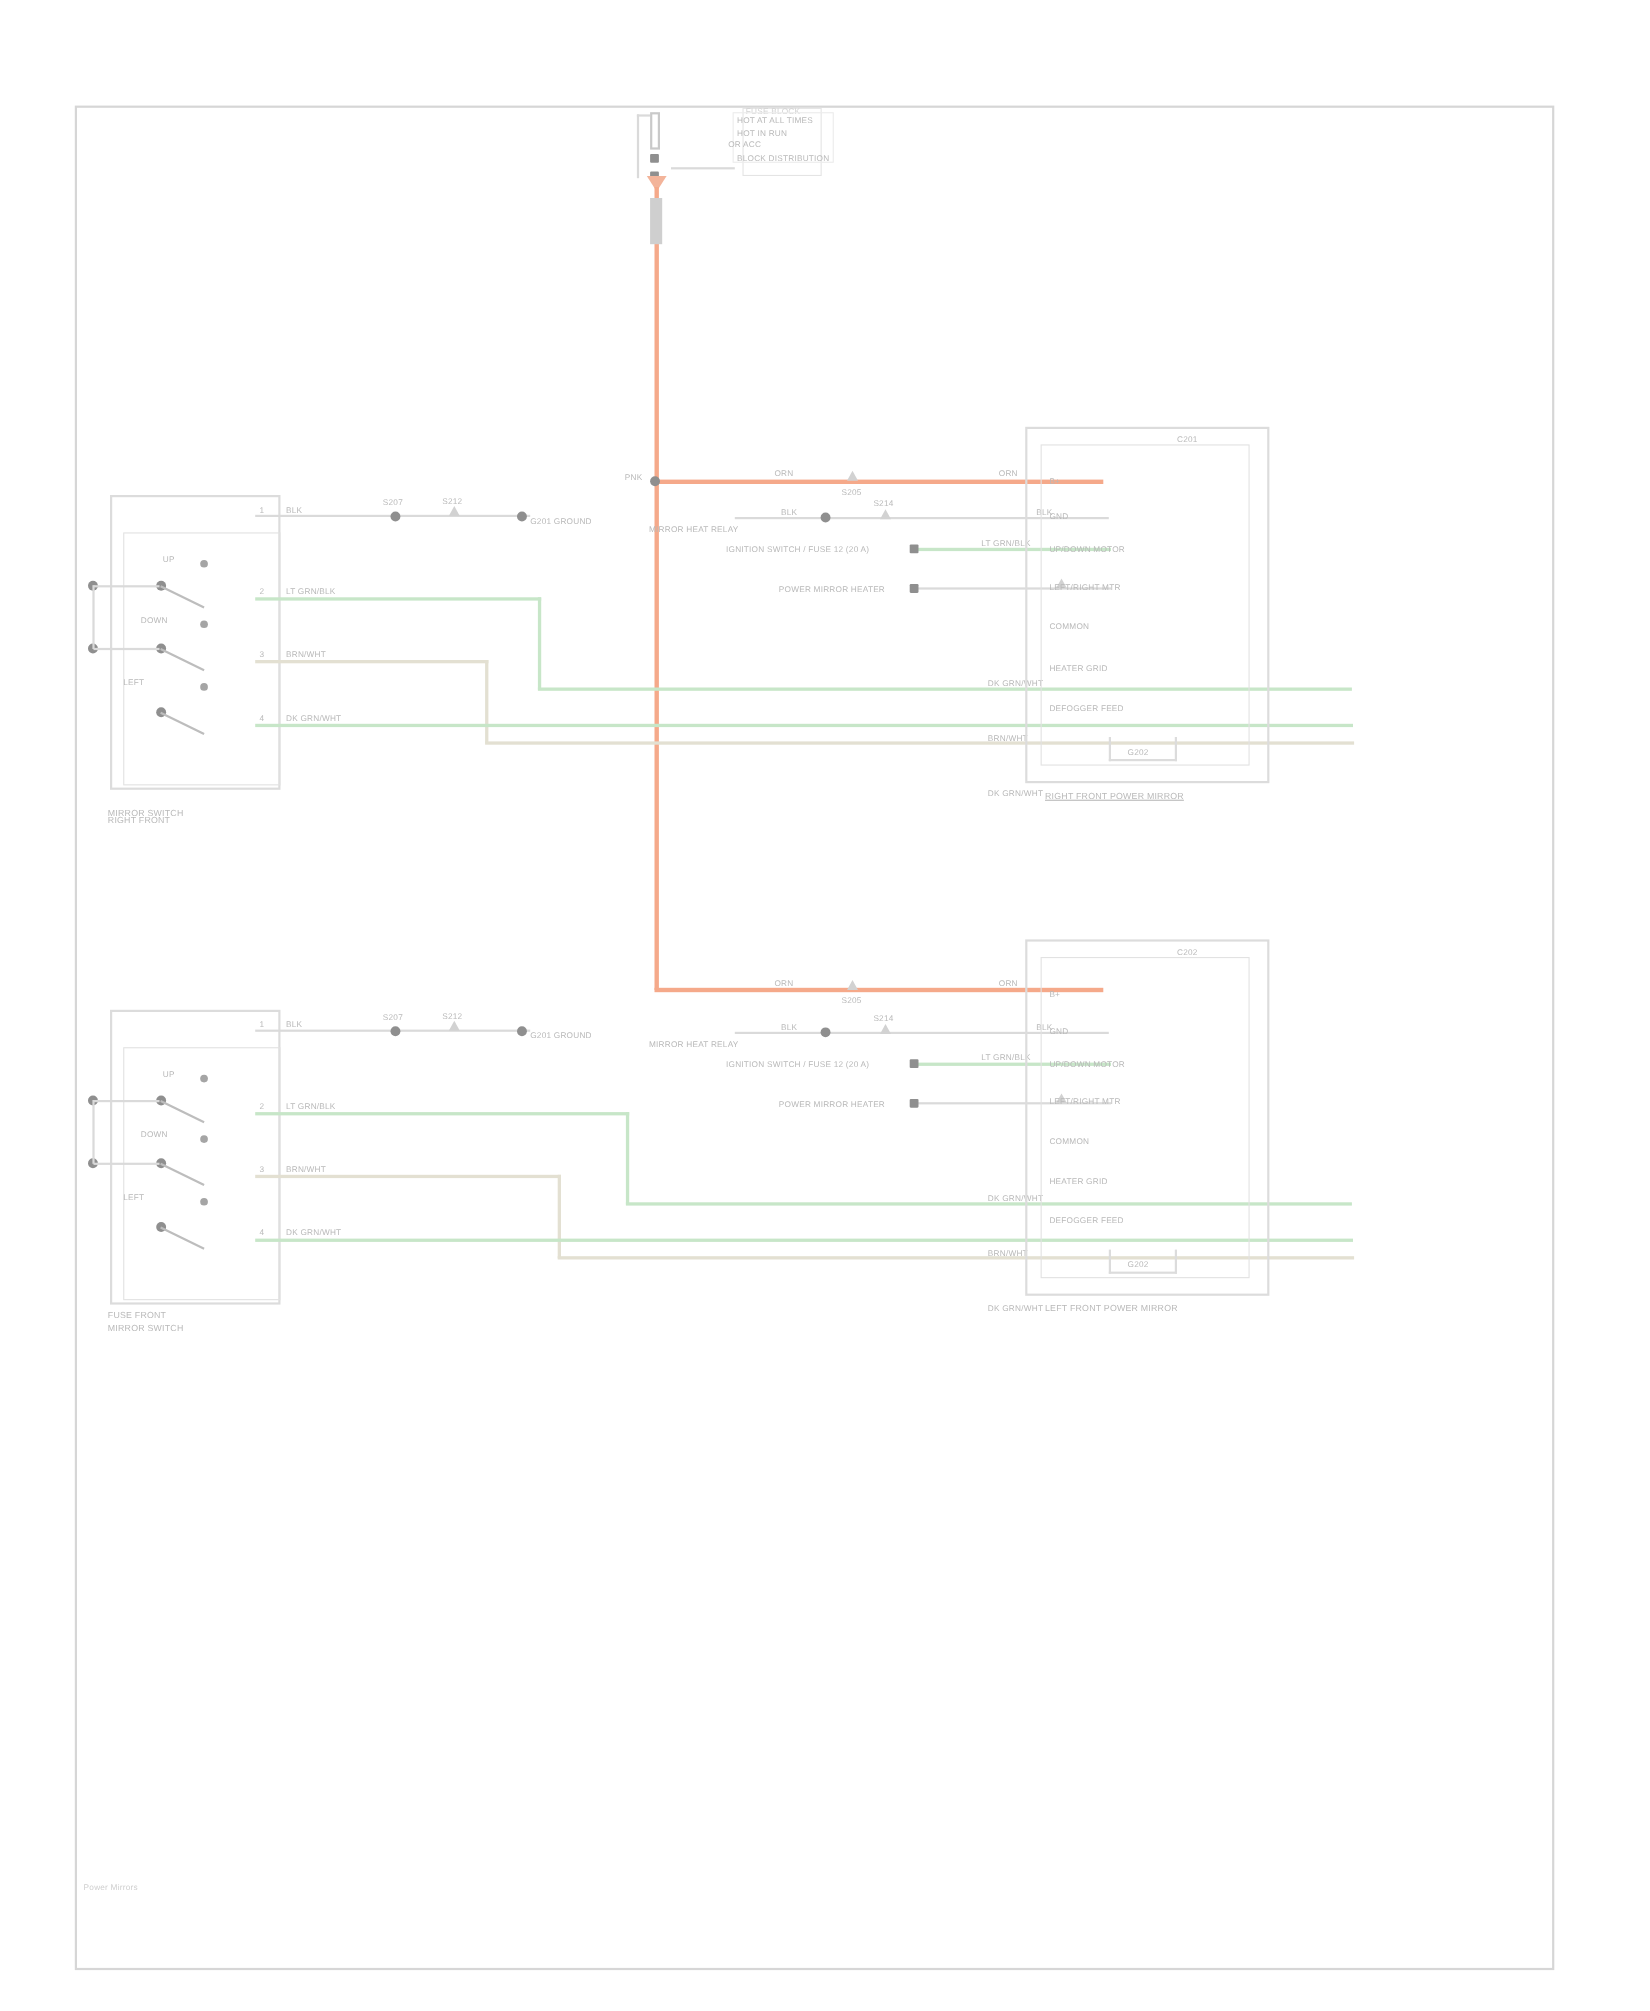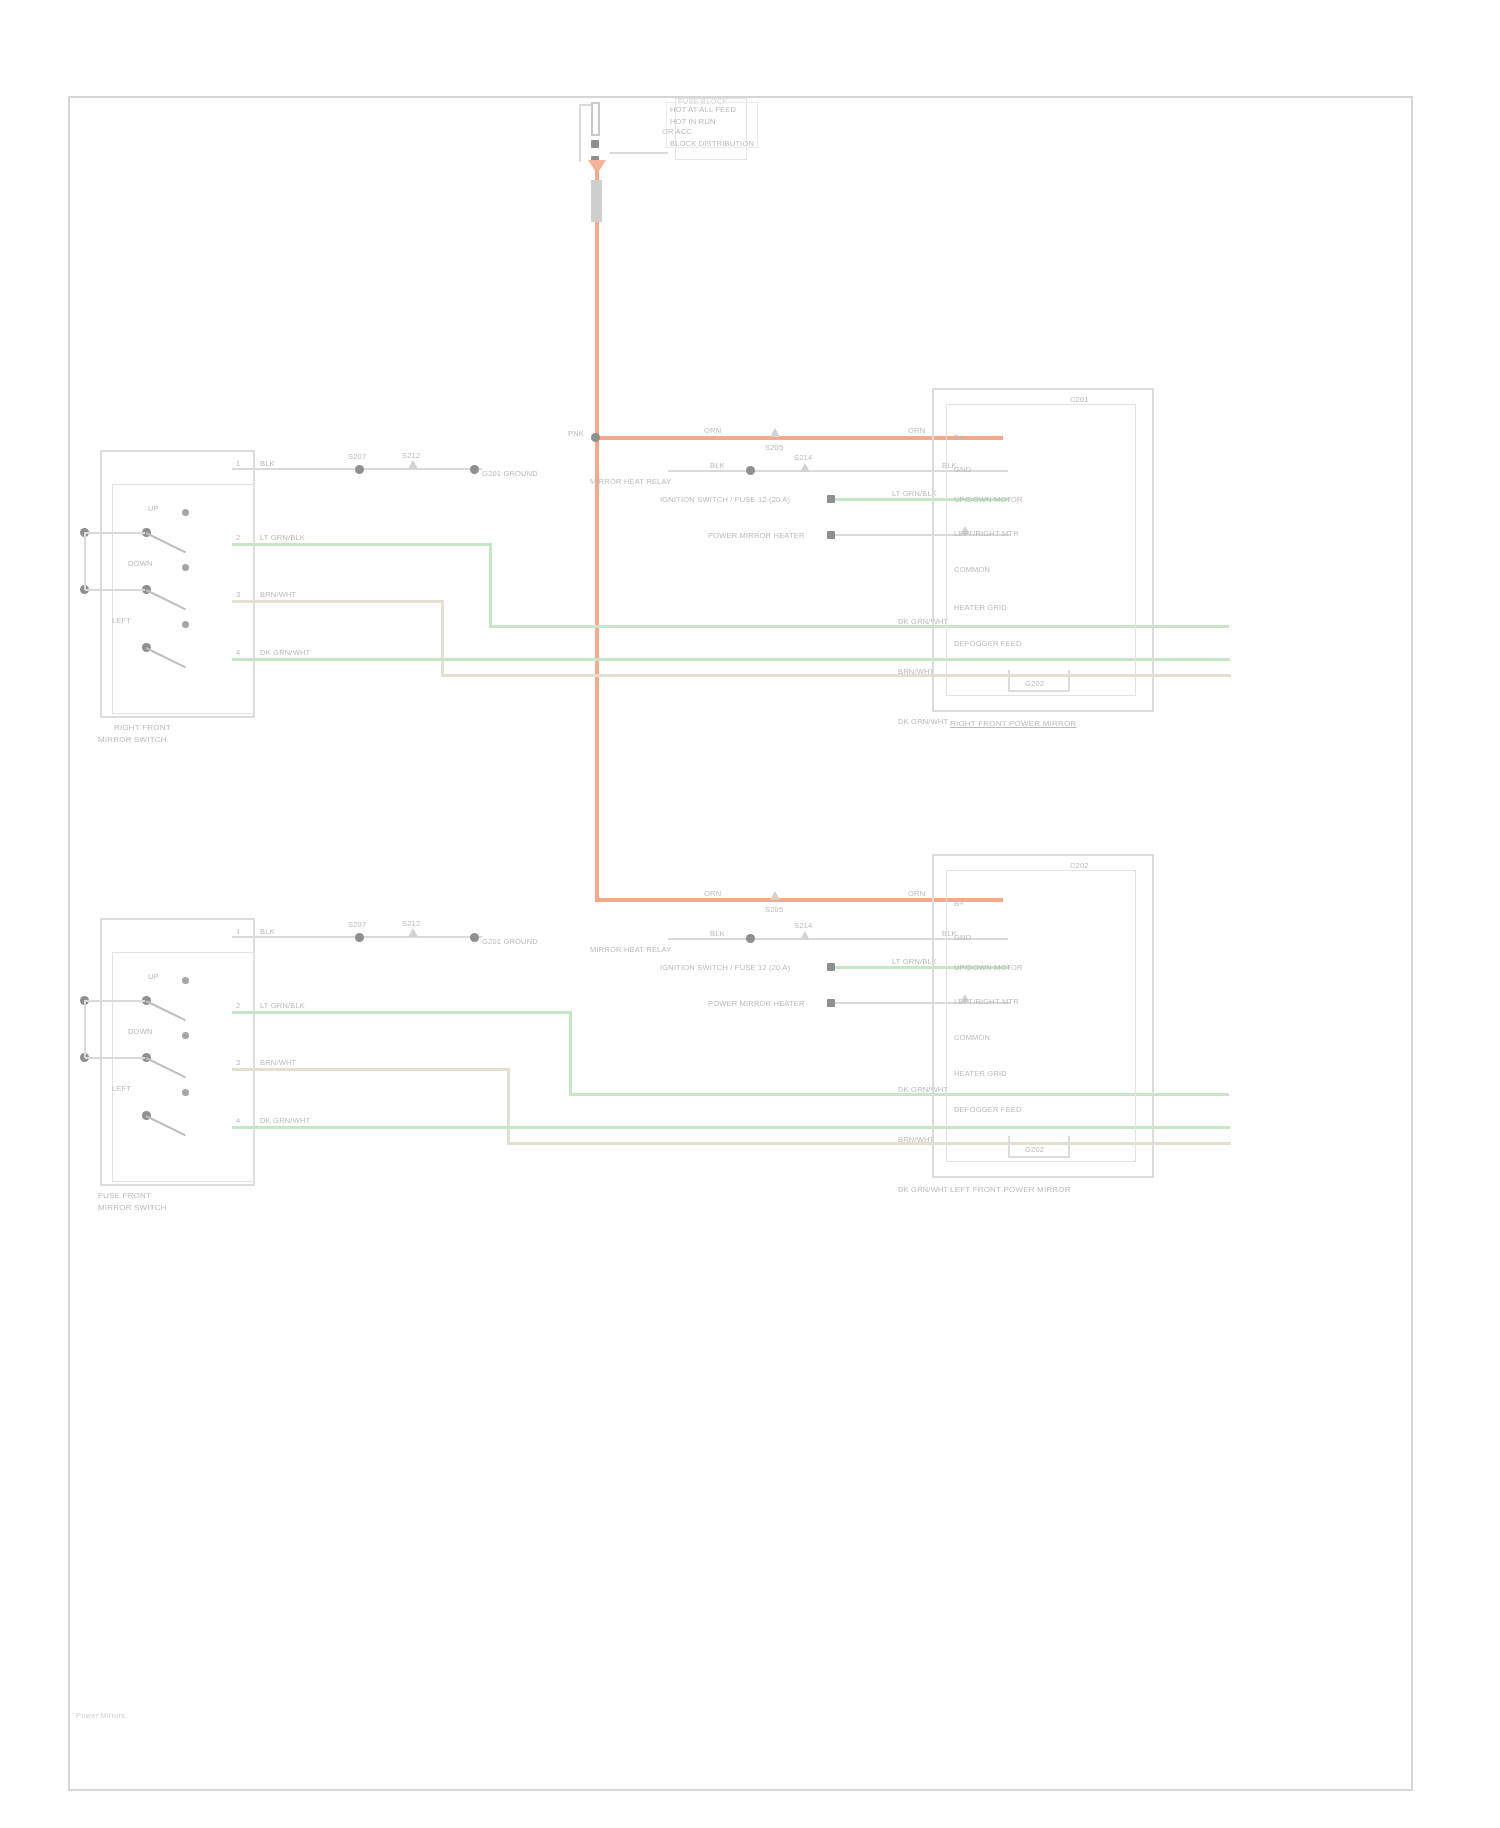--- a/index.html
+++ b/index.html
@@ -126,21 +126,21 @@
     <div class="dot sq" style="left:521px; top:24px;"></div>
     <div class="dot sq" style="left:521px; top:42px;"></div>
     <div class="dot sq" style="left:521px; top:58px;"></div>
 
     <div class="w gray wv" style="left:509px; top:6px; height:58px;"></div>
     <div class="w gray wh" style="left:509px; top:6px; width:20px;"></div>
 
     <div class="fuse" style="left:521px; top:4px;"></div>
 
     <div class="boxthin" style="left:596px; top:4px; width:92px; height:46px; border-color:#ececec;"></div>
-    <div class="txt tiny" style="left:600px; top:6px;">HOT AT ALL FEED</div>
+    <div class="txt tiny" style="left:600px; top:6px;">HOT AT ALL TIMES</div>
     <div class="txt tiny" style="left:600px; top:18px;">HOT IN RUN</div>
     <div class="txt tiny" style="left:592px; top:28px;">OR ACC</div>
     <div class="txt tiny" style="left:600px; top:40px;">BLOCK DISTRIBUTION</div>
 
     <div class="w gray wh" style="left:540px; top:54px; width:58px;"></div>
 
     <div class="arrowdn" style="left:518px; top:62px;"></div>
 
     <div class="w orange wv" style="left:525px; top:72px; height:730px;"></div>
     <div class="fusebar" style="left:521px; top:82px;"></div>
@@ -149,21 +149,21 @@
     <div class="w orange wh" style="left:525px; top:338px; width:408px;"></div>
     <div class="dot" style="left:521px; top:335px;"></div>
     <div class="txt tiny" style="left:634px; top:327px;">ORN</div>
     <div class="txt tiny" style="left:838px; top:327px;">ORN</div>
     <div class="conn" style="left:700px; top:330px;"></div>
     <div class="txt tiny" style="left:695px; top:344px;">S205</div>
 
     <div class="box" style="left:30px; top:352px; width:155px; height:268px;"></div>
     <div class="boxthin" style="left:42px; top:386px; width:143px; height:230px;"></div>
 
-    <div class="txt lbl" style="left:28px; top:624px;margin-left:16px;">RIGHT FRONT</div>
+    <div class="txt lbl" style="left:28px; top:642px;">RIGHT FRONT</div>
     <div class="txt lbl" style="left:28px; top:636px;">MIRROR SWITCH</div>
 
     <div class="pin" style="left:112px; top:411px;"></div>
     <div class="txt tiny" style="left:78px; top:405px;">UP</div>
     <div class="dot" style="left:72px; top:430px;"></div>
     <div class="arm" style="left:76px; top:434px; width:44px; transform:rotate(26deg);"></div>
     <div class="dot" style="left:10px; top:430px;"></div>
     <div class="w gray wh" style="left:15px; top:434px; width:60px;"></div>
 
     <div class="pin" style="left:112px; top:466px;"></div>

